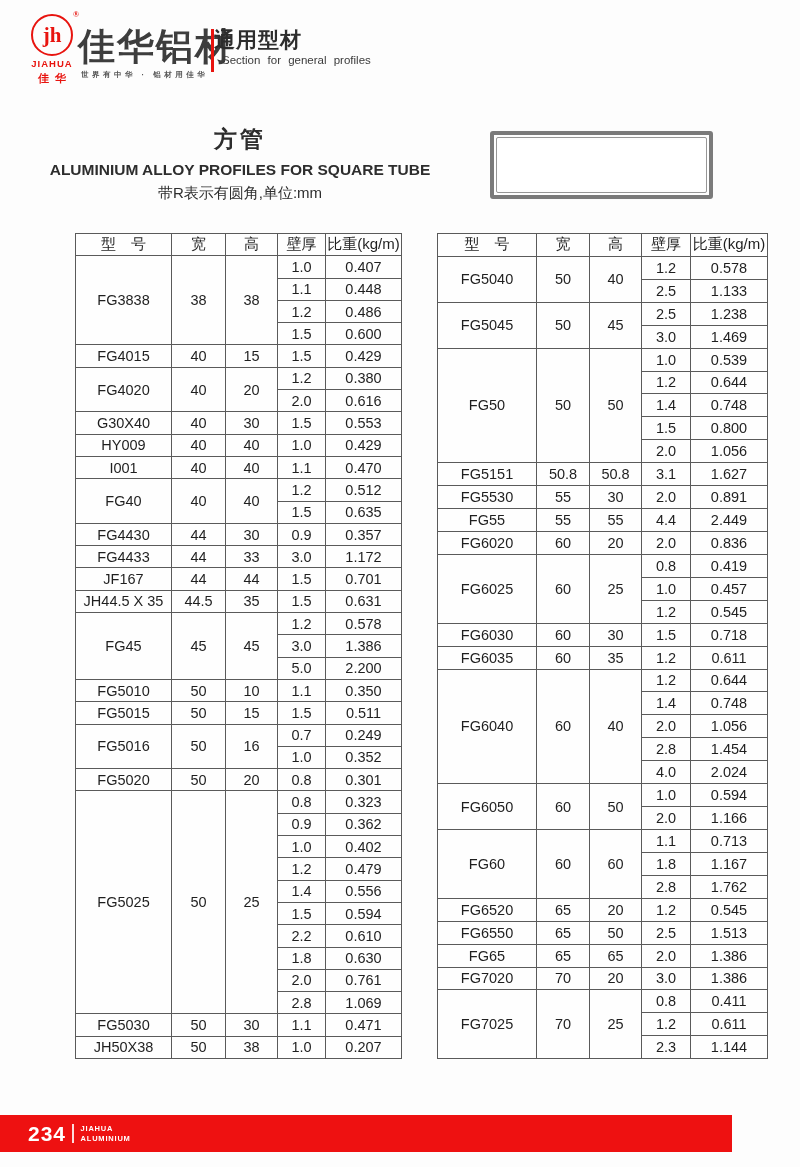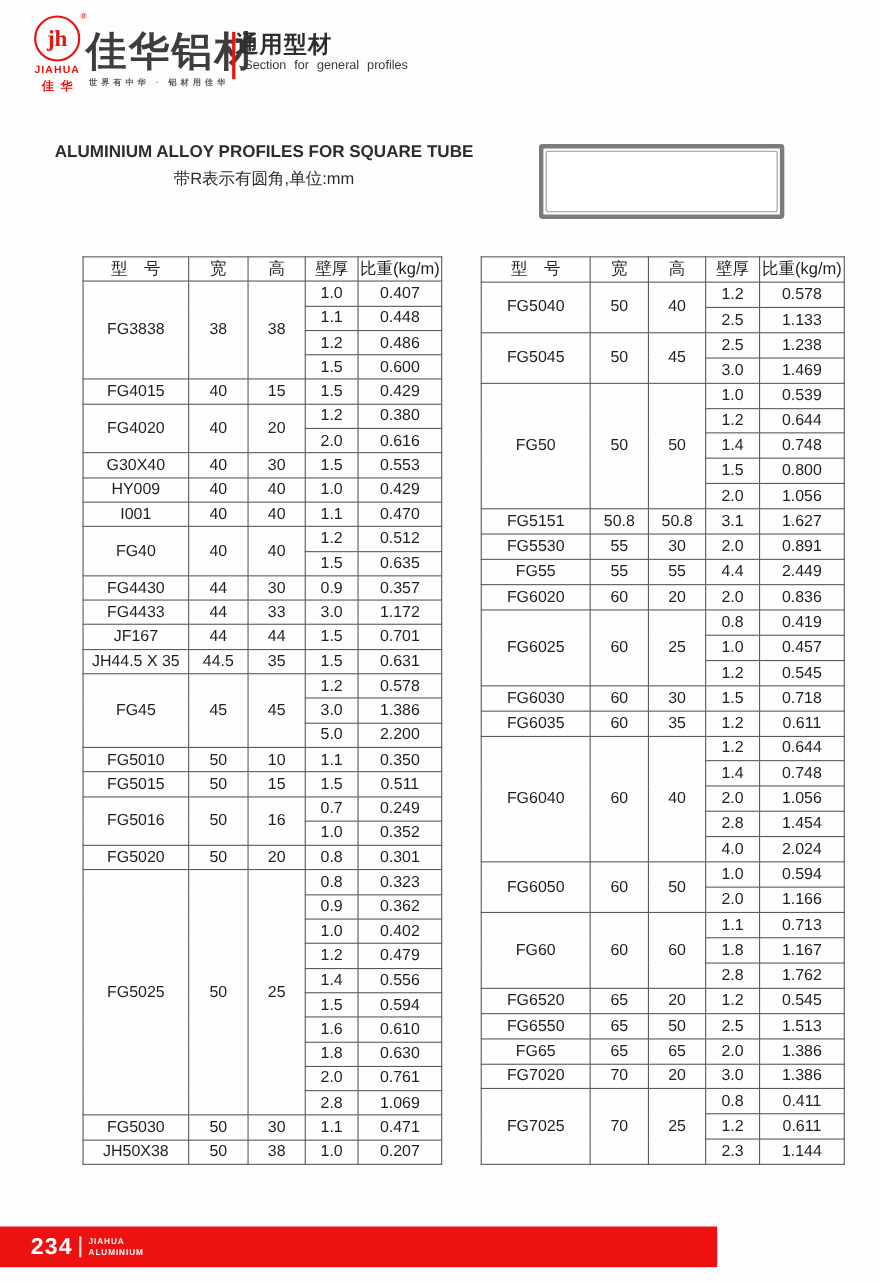--- a/index.html
+++ b/index.html
@@ -35,21 +35,21 @@
   .profile-table{border-collapse:collapse;table-layout:fixed;position:absolute;top:233px;background:#fefefe;padding-left:42px;}
   .profile-table.left{left:75px;width:326px;}
   .profile-table.right{left:437px;width:330px;}
   .profile-table th,.profile-table td{border:1px solid #5a5a5a;text-align:center;vertical-align:middle;
         padding:0;font-size:14.5px;color:#1f1f1f;font-weight:400;overflow:hidden;white-space:nowrap;}
   .profile-table.left tr{height:22.3px;}
   .profile-table.right tr{height:22.93px;}
   .profile-table th{font-size:15px;}
 
   
-  .footer-bar{position:absolute;left:0;top:1115px;width:652px;height:37px;background:#ee1111;
+  .footer-bar{position:absolute;left:0;top:1115px;width:732px;height:37px;background:#ee1111;
               display:flex;align-items:center;padding-left:28px;box-sizing:border-box;}
   .footer-page{font-size:21px;font-weight:bold;color:#fff;letter-spacing:1px;}
   .footer-sep{width:1.5px;height:19px;background:rgba(255,255,255,.85);margin:0 7px 0 6px;}
   .footer-brand{display:flex;flex-direction:column;justify-content:center;}
   .footer-brand div{font-size:7.5px;color:#fff;letter-spacing:.8px;line-height:1.25;font-weight:bold;}
 </style>
 </head>
 <body>
 
 <div class="page">
@@ -62,20 +62,21 @@
     <div class="logo-en">JIAHUA</div>
     <div class="logo-cn">佳华</div>
   </div>
   <div class="brand-title">佳华铝材</div>
   <div class="brand-tagline">世界有中华 · 铝材用佳华</div>
   <div class="hdr-divider"></div>
   <div class="section-cn">通用型材</div>
   <div class="section-en">Section for general profiles</div>
 
   <div class="title-block">
+    <div class="title-cn">方管</div>
     <div class="title-en">ALUMINIUM ALLOY PROFILES FOR SQUARE TUBE</div>
     <div class="title-note">带R表示有圆角,单位:mm</div>
   </div>
 
   <div class="tube">
     <div class="tube-inner"></div>
   </div>
 
   <table class="profile-table left">
     <colgroup>
@@ -260,21 +261,21 @@
         </tr>
         <tr>
           <td>1.4</td>
           <td>0.556</td>
         </tr>
         <tr>
           <td>1.5</td>
           <td>0.594</td>
         </tr>
         <tr>
-          <td>1.6</td>
+          <td>2.2</td>
           <td>0.610</td>
         </tr>
         <tr>
           <td>1.8</td>
           <td>0.630</td>
         </tr>
         <tr>
           <td>2.0</td>
           <td>0.761</td>
         </tr>

